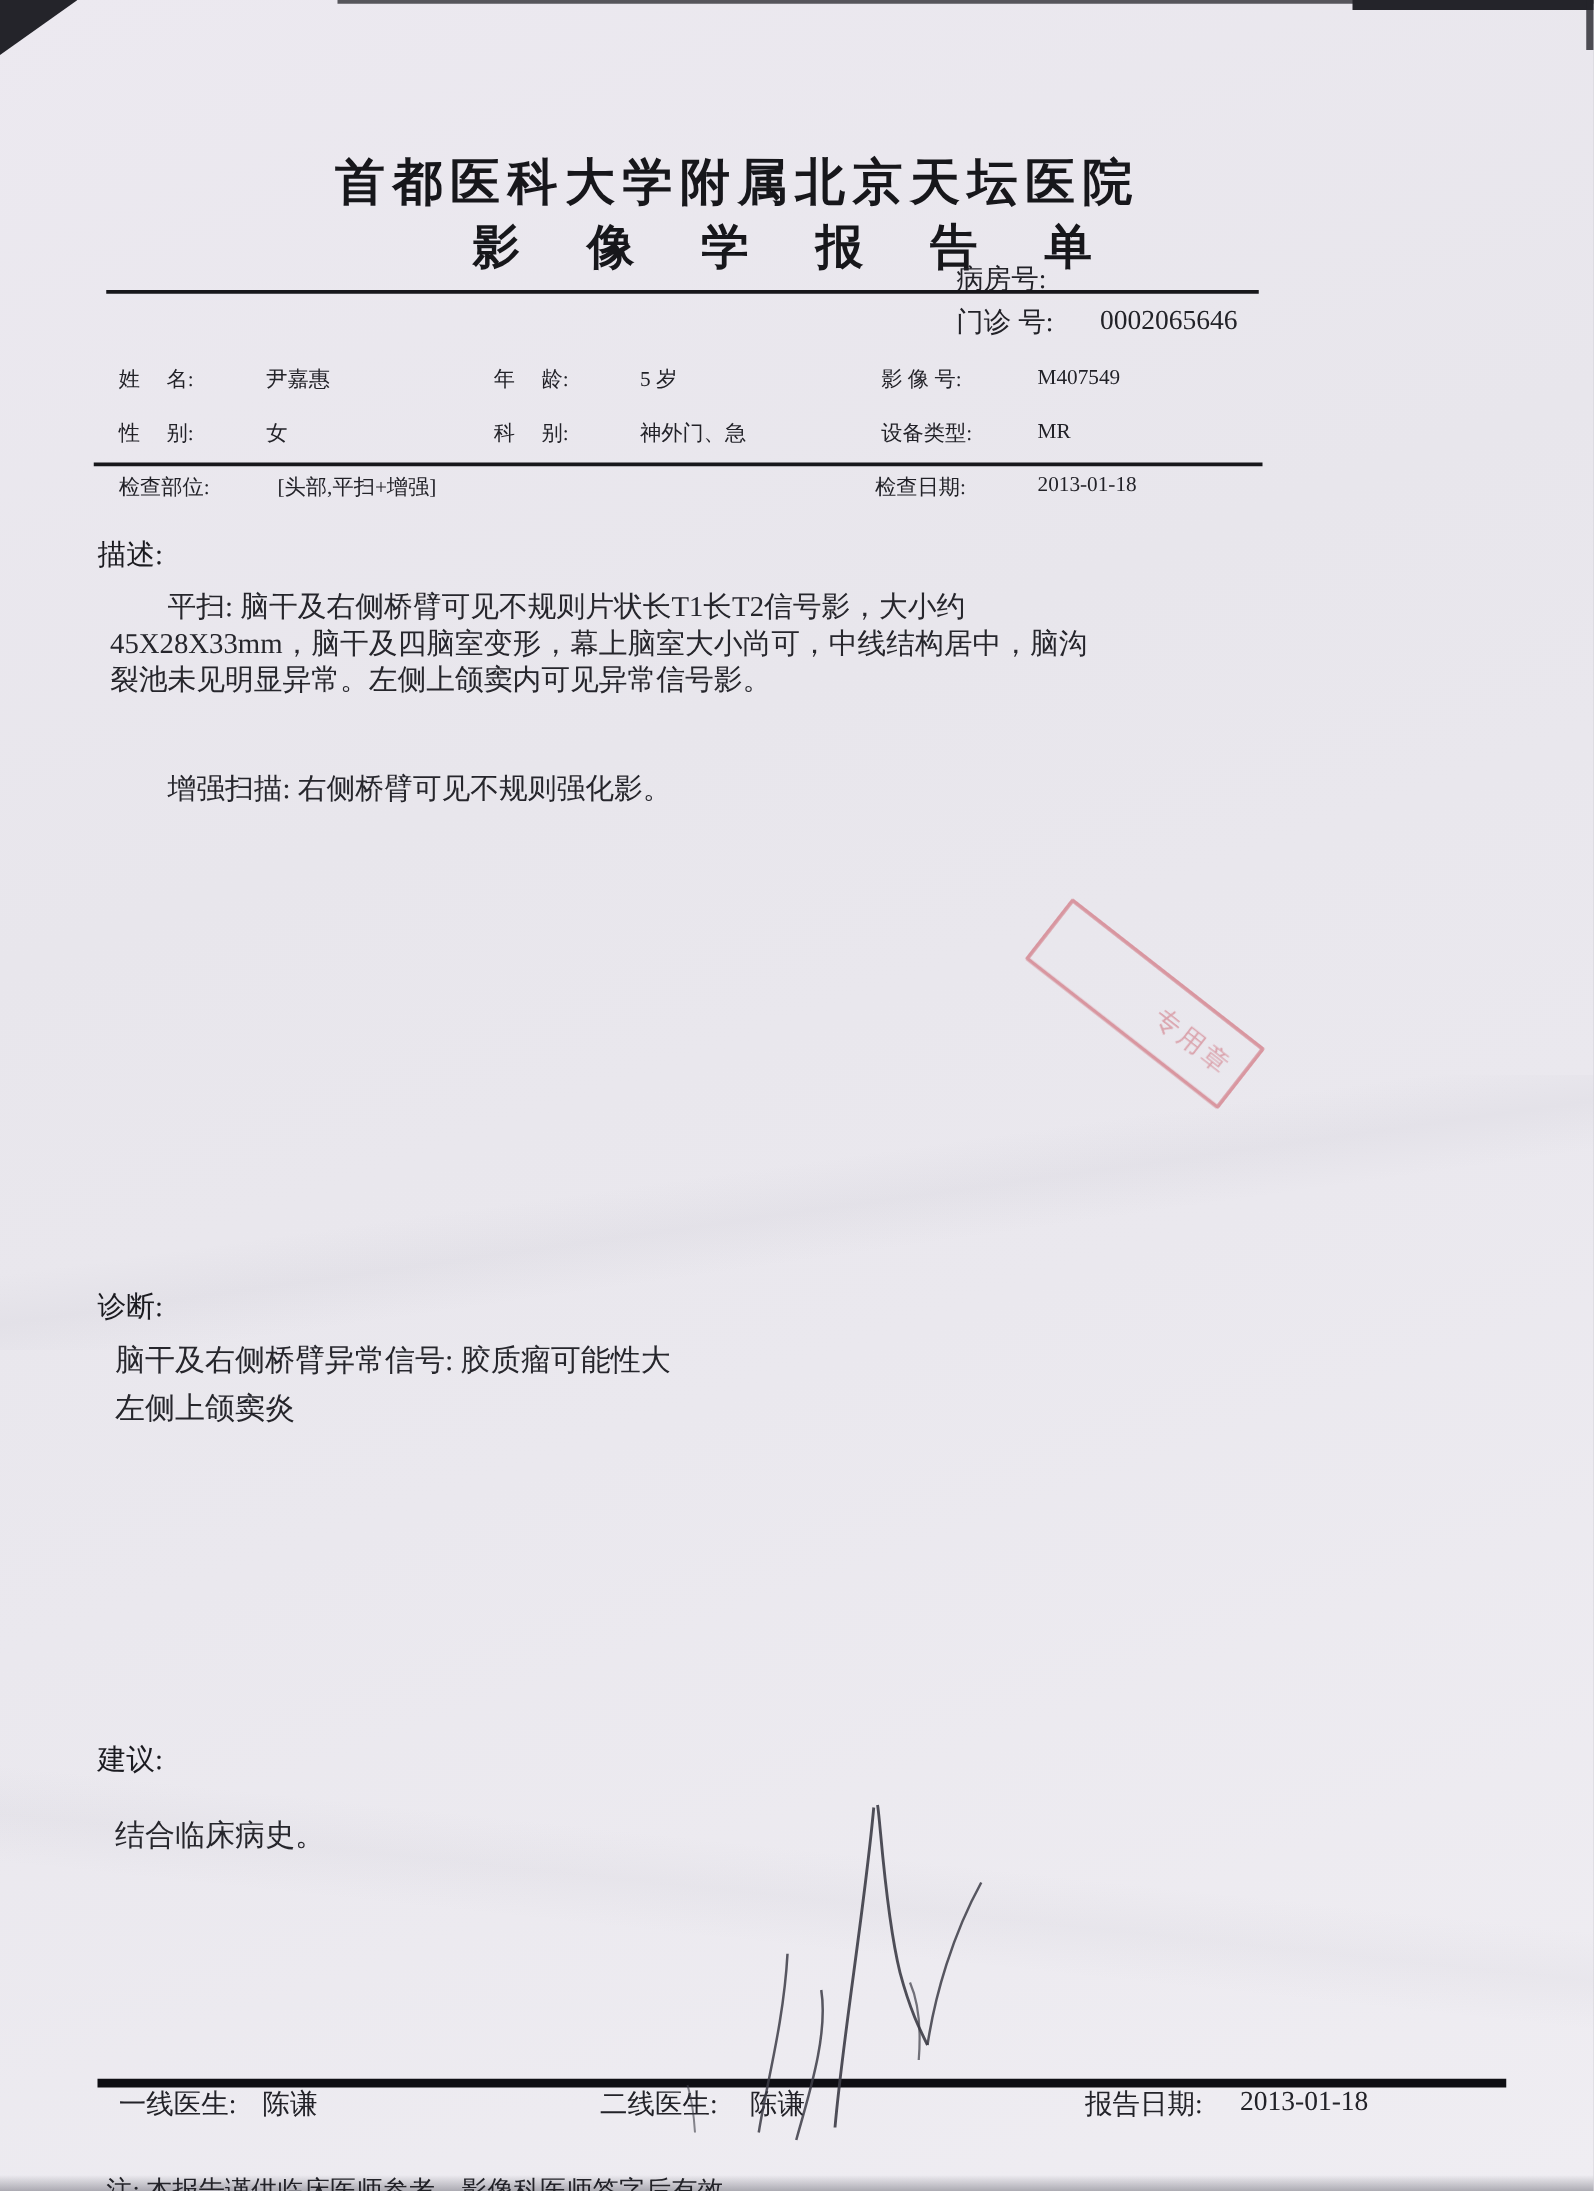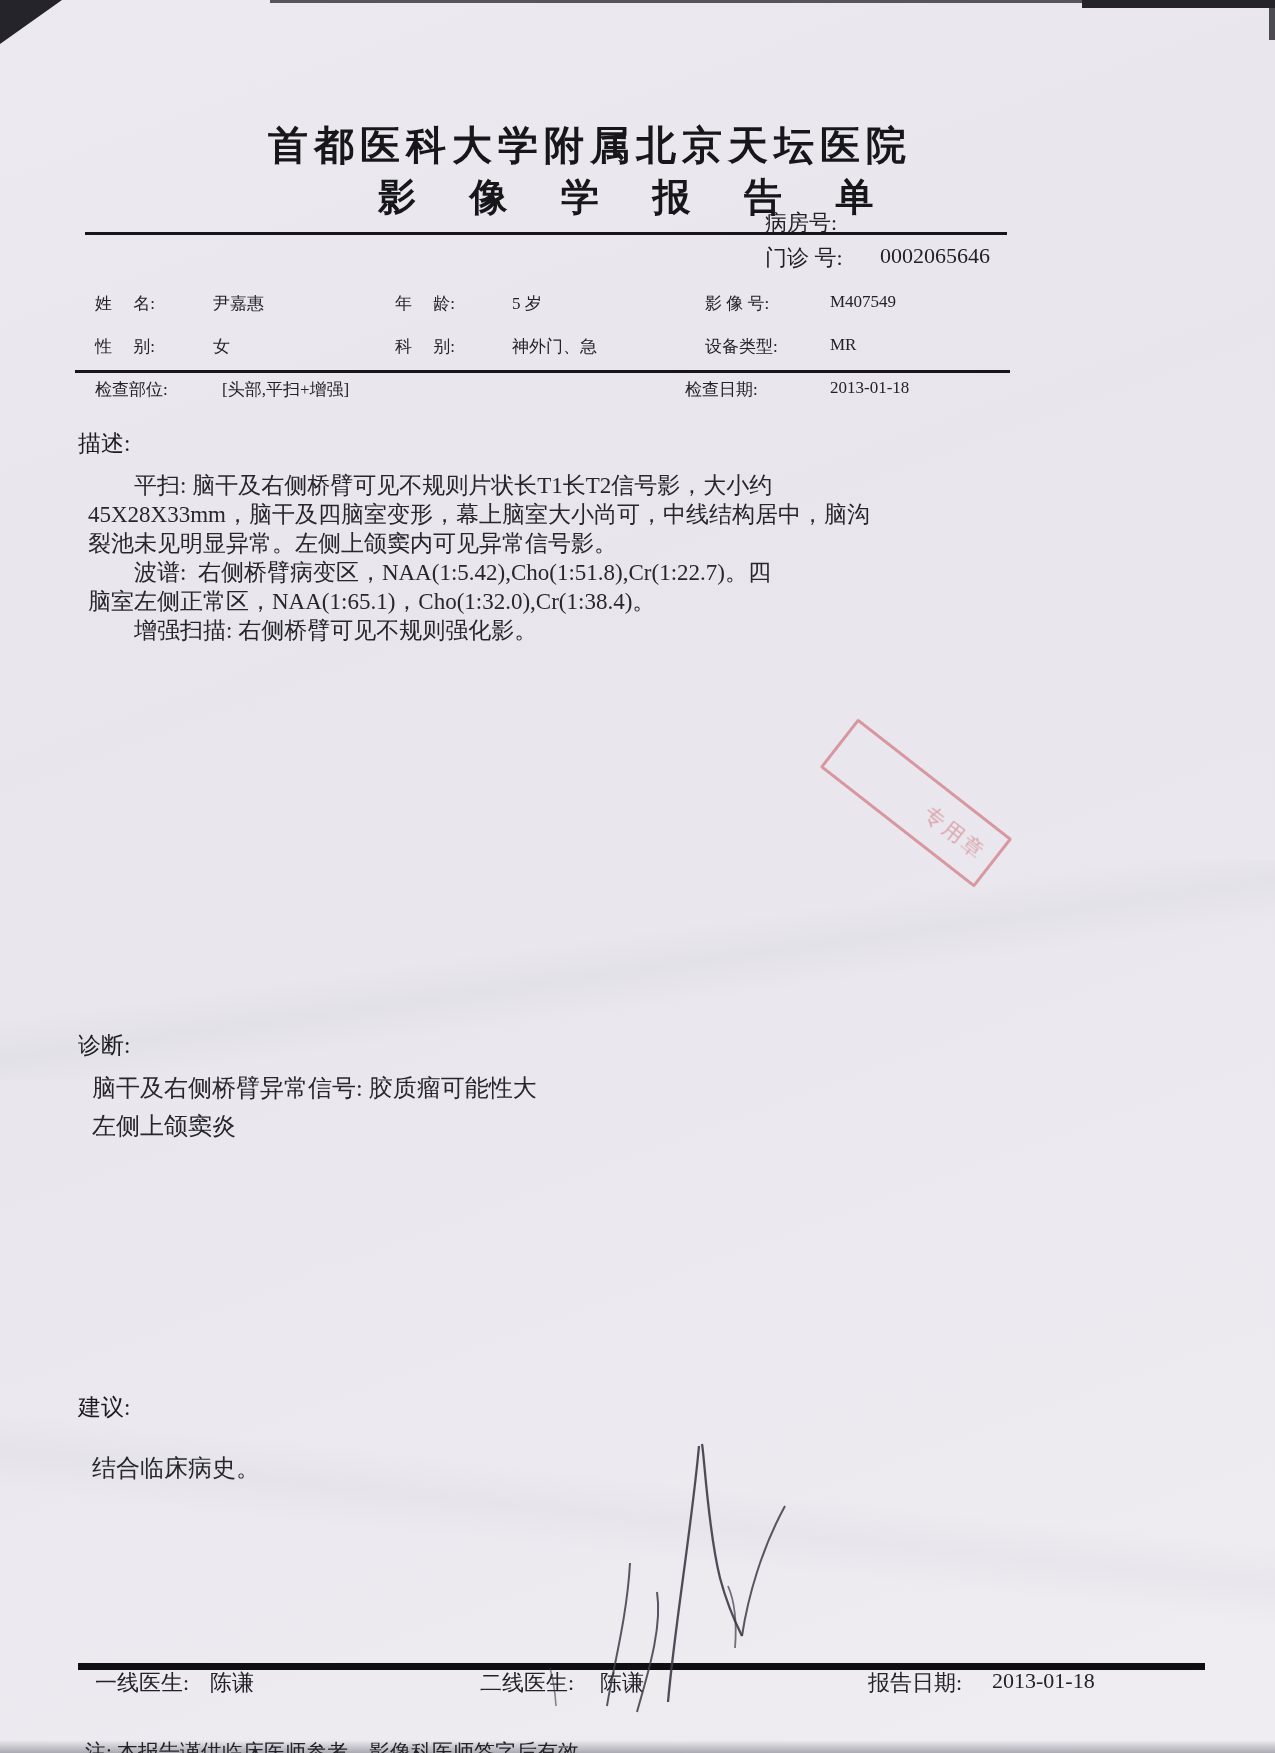--- a/index.html
+++ b/index.html
@@ -72,31 +72,29 @@
 
   <div class="t info" style="left:95px;top:295px;">性　 别:</div>
   <div class="t info" style="left:213px;top:295px;">女</div>
   <div class="t info" style="left:395px;top:295px;">科　 别:</div>
   <div class="t info" style="left:512px;top:295px;">神外门、急</div>
   <div class="t info" style="left:705px;top:295px;">设备类型:</div>
   <div class="t info" style="left:830px;top:295px;">MR</div>
 
   <div class="t info" style="left:95px;top:338px;">检查部位:</div>
   <div class="t info" style="left:222px;top:338px;">[头部,平扫+增强]</div>
-  <div class="t info" style="left:685px;top:338px;">检查日期:</div>
+  <div class="t info" style="left:700px;top:338px;">检查日期:</div>
   <div class="t info" style="left:830px;top:338px;">2013-01-18</div>
 
   <div class="rule" style="left:75px;top:370px;width:935px;height:3px;"></div>
 
   <div class="t sec-label" style="left:78px;top:388px;">描述:</div>
   <div class="t desc-line" style="left:88px;top:430px;">　　平扫: 脑干及右侧桥臂可见不规则片状长T1长T2信号影，大小约</div>
   <div class="t desc-line" style="left:88px;top:459px;">45X28X33mm，脑干及四脑室变形，幕上脑室大小尚可，中线结构居中，脑沟</div>
   <div class="t desc-line" style="left:88px;top:488px;">裂池未见明显异常。左侧上颌窦内可见异常信号影。</div>
-  <div class="t desc-line" style="left:88px;top:517px;">　　波谱:  右侧桥臂病变区，NAA(1:5.42),Cho(1:51.8),Cr(1:22.7)。四</div>
-  <div class="t desc-line" style="left:88px;top:546px;">脑室左侧正常区，NAA(1:65.1)，Cho(1:32.0),Cr(1:38.4)。</div>
   <div class="t desc-line" style="left:88px;top:575px;">　　增强扫描: 右侧桥臂可见不规则强化影。</div>
 
   <div class="stamp">
     <span>专用章</span>
   </div>
 
   <div class="t sec-label" style="left:78px;top:990px;">诊断:</div>
   <div class="t diag-line" style="left:92px;top:1032px;">脑干及右侧桥臂异常信号: 胶质瘤可能性大</div>
   <div class="t diag-line" style="left:92px;top:1070px;">左侧上颌窦炎</div>
 

